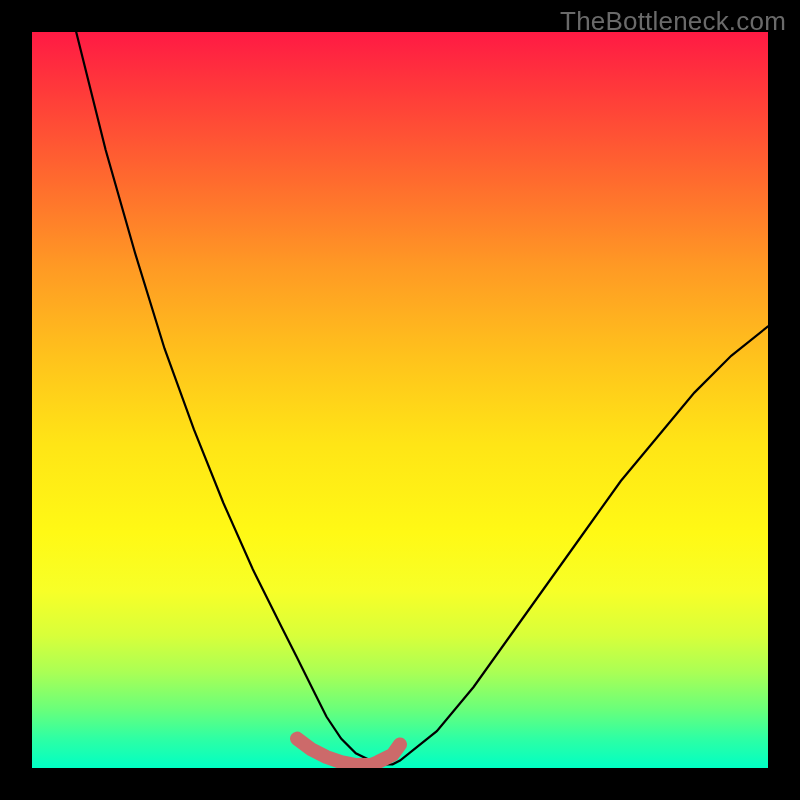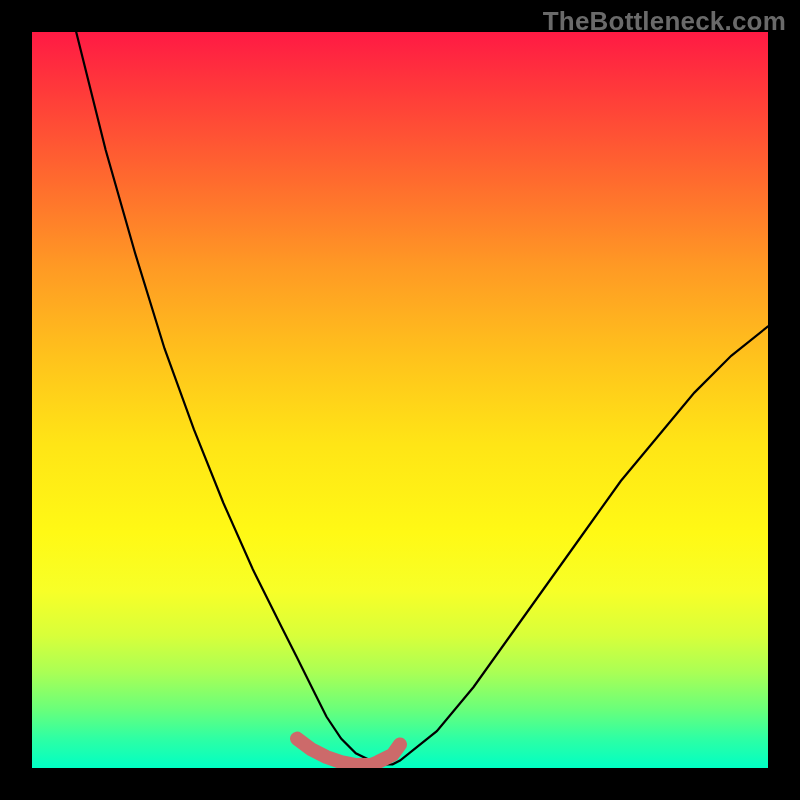--- a/index.html
+++ b/index.html
@@ -44,21 +44,21 @@
       #2effa4 96%,
       #00ffc4 100%
     );
   }
   .watermark {
     position: absolute;
     top: 6px;
     right: 14px;
     color: #6a6a6a;
     font-size: 26px;
-    font-weight: 700;
+    font-weight: 400;
     letter-spacing: 0.2px;
     user-select: none;
     pointer-events: none;
   }
   svg.curve {
     position: absolute;
     inset: 0;
   }
 </style>
 </head>

